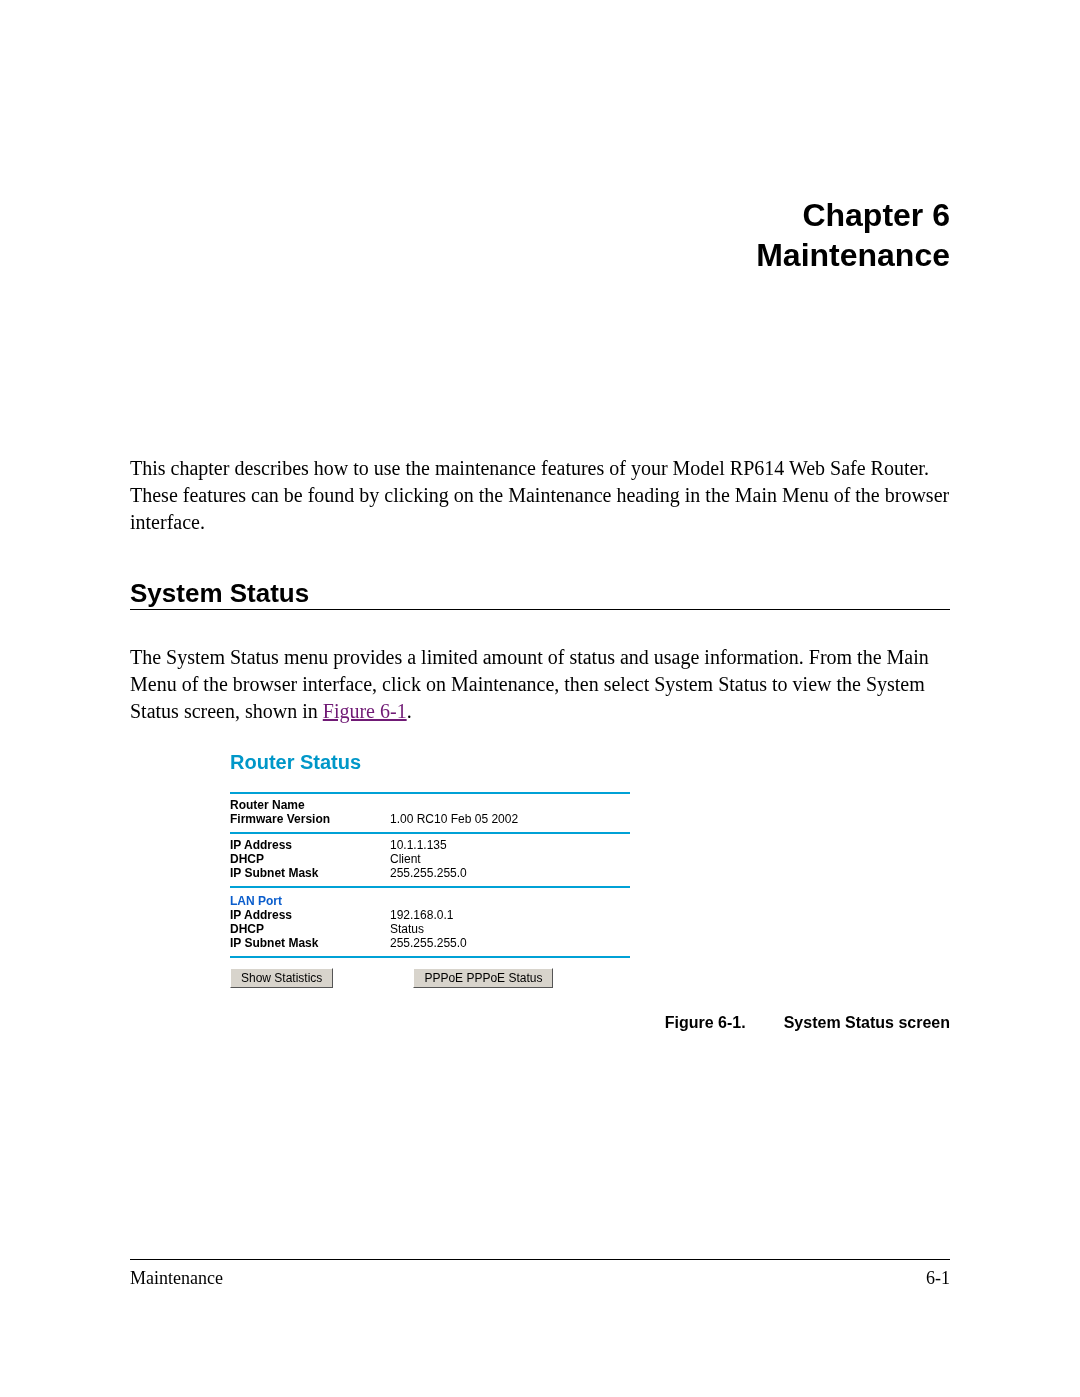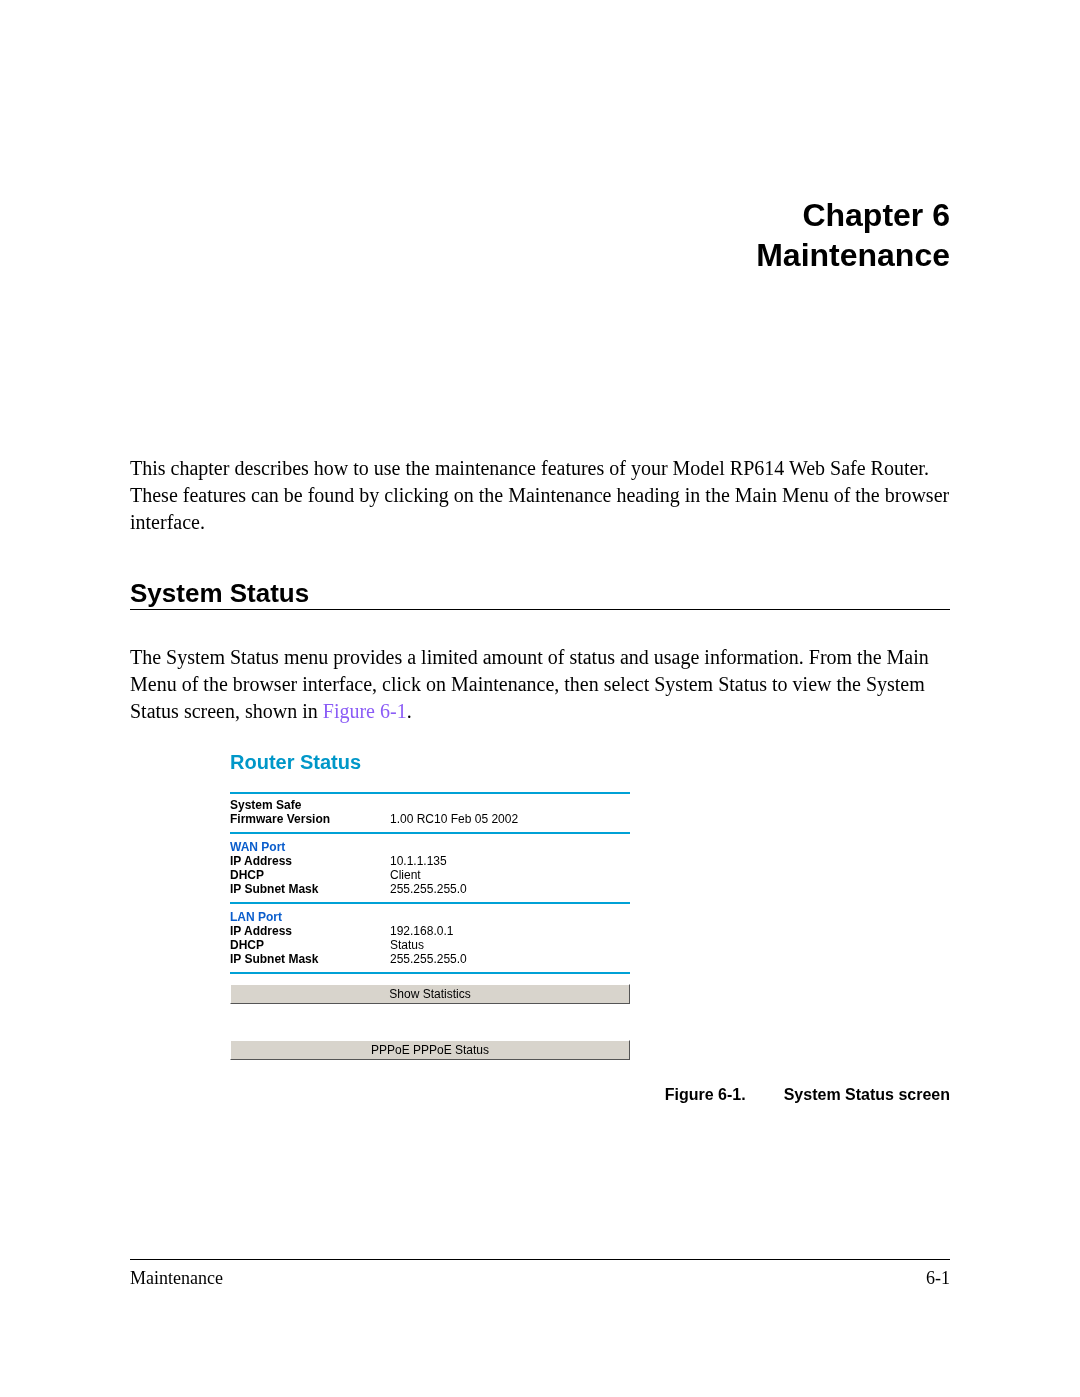--- a/index.html
+++ b/index.html
@@ -30,42 +30,42 @@
     font-weight: bold;
     font-size: 26px;
     padding-top: 42px;
     border-bottom: 1.5px solid #000;
   }
   .body-p {
     font-size: 20px;
     line-height: 1.35;
     padding-top: 34px;
   }
-  .fig-link { color: #8b5cf6; }
+  .fig-link { color: #701a75; text-decoration: underline; }
   .figure-wrap {
     padding: 26px 0 0 100px;
   }
   .router-panel {
     width: 400px;
     font-family: Arial, Helvetica, sans-serif;
     font-size: 12px;
     color: #000;
   }
   .panel-title {
     color: #0097c8;
     font-weight: bold;
     font-size: 20px;
     padding-bottom: 12px;
   }
   .hr-cyan { border: none; border-top: 2px solid #00a1d6; margin: 6px 0 4px 0; }
   .kv-row { display: flex; }
   .kv-label { width: 160px; font-weight: bold; }
   .kv-val { flex: 1; font-weight: normal; }
   .port-head { color: #0a5dcc; font-weight: bold; padding-top: 2px; }
-  .btn-row { display: flex; gap: 36px; padding-top: 6px; flex-direction: column; }
+  .btn-row { display: flex; gap: 80px; padding-top: 6px; }
   .win-btn {
     font-family: Arial, Helvetica, sans-serif;
     font-size: 12px;
     background: #d8d4cc;
     border-top: 1px solid #fff;
     border-left: 1px solid #fff;
     border-right: 1px solid #555;
     border-bottom: 1px solid #555;
     padding: 2px 10px;
     color: #000;
@@ -101,30 +101,29 @@
 <p class="body-p">
   <span>The System Status menu provides a limited amount of status and usage information. From the Main Menu of the browser interface, click on Maintenance, then select System Status to view the System Status screen, shown in </span><a class="fig-link">Figure 6-1</a><span>.</span>
 </p>
 
 <div class="figure-wrap">
   <div class="router-panel">
     <div class="panel-title">Router Status</div>
 
     <hr class="hr-cyan">
     <div class="kv-row">
-      <div class="kv-label">System Safe</div>
+      <div class="kv-label">Router Name</div>
       <div class="kv-val"></div>
     </div>
     <div class="kv-row">
       <div class="kv-label">Firmware Version</div>
       <div class="kv-val">1.00 RC10 Feb 05 2002</div>
     </div>
 
     <hr class="hr-cyan">
-    <div class="port-head">WAN Port</div>
     <div class="kv-row">
       <div class="kv-label">IP Address</div>
       <div class="kv-val">10.1.1.135</div>
     </div>
     <div class="kv-row">
       <div class="kv-label">DHCP</div>
       <div class="kv-val">Client</div>
     </div>
     <div class="kv-row">
       <div class="kv-label">IP Subnet Mask</div>

